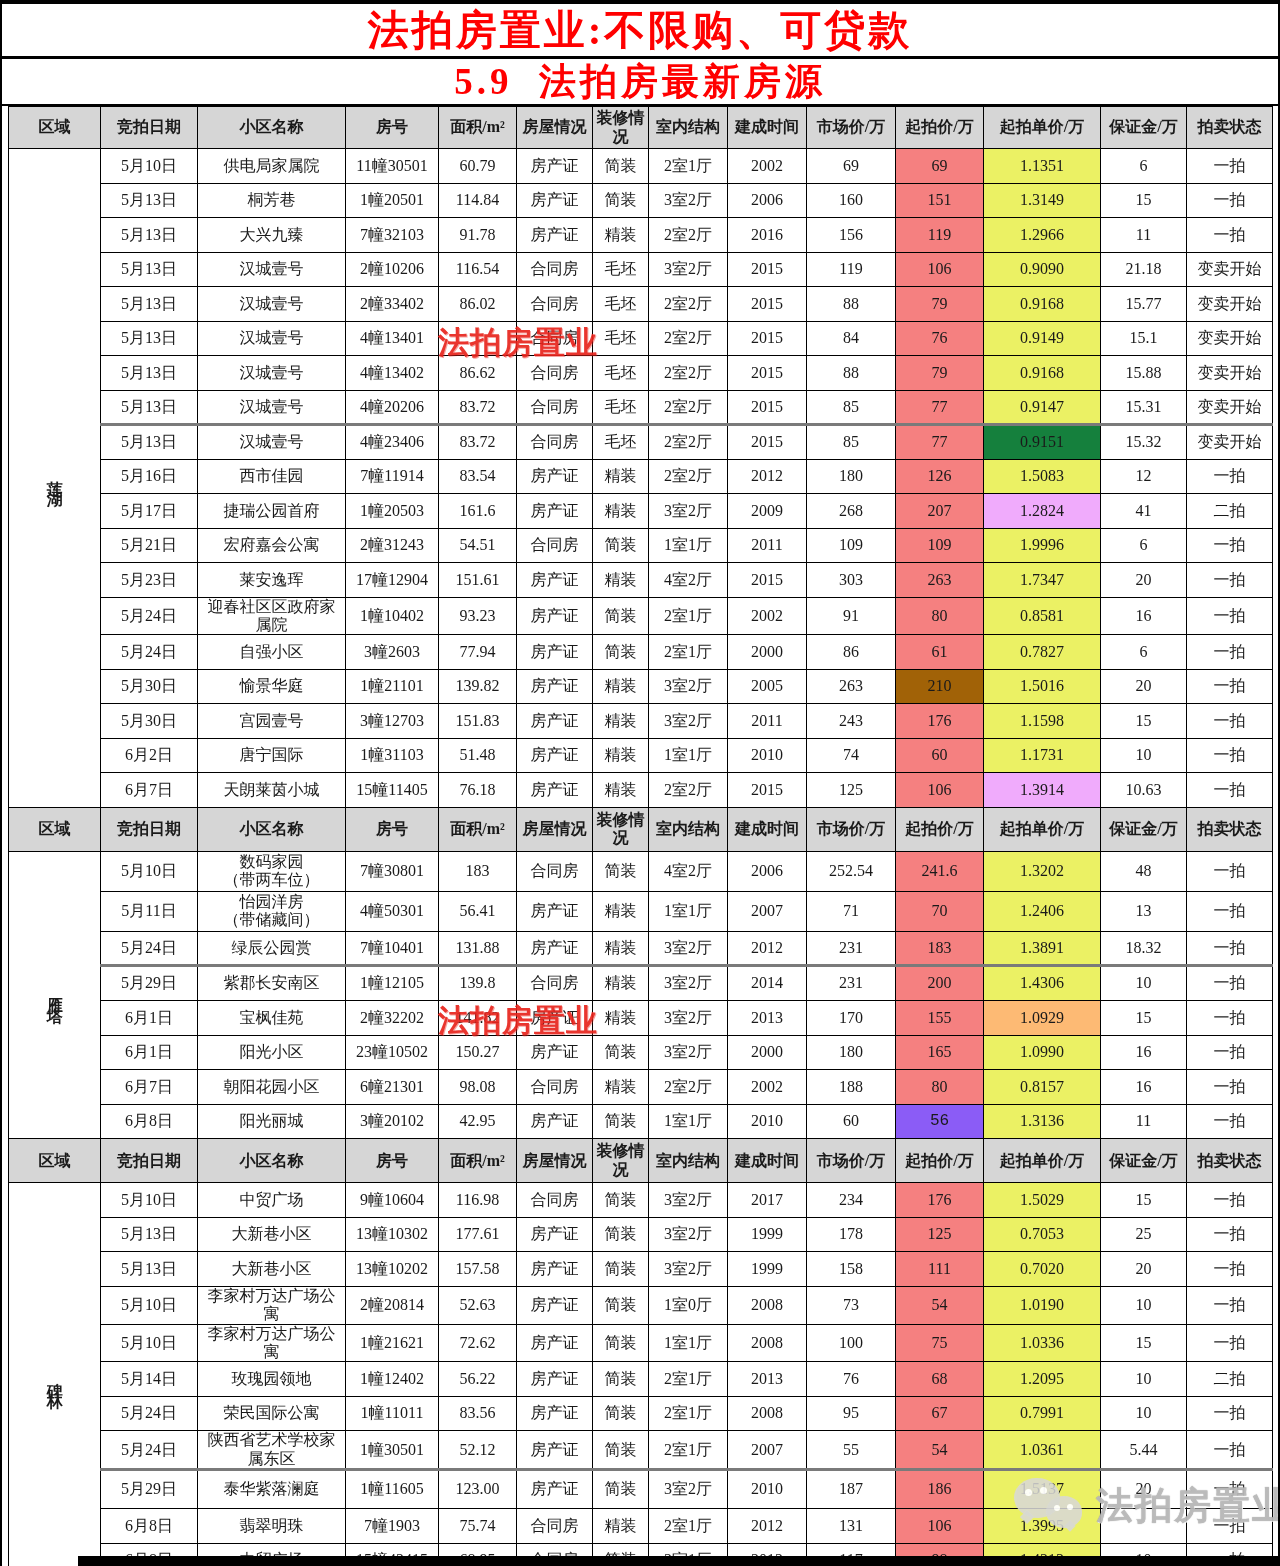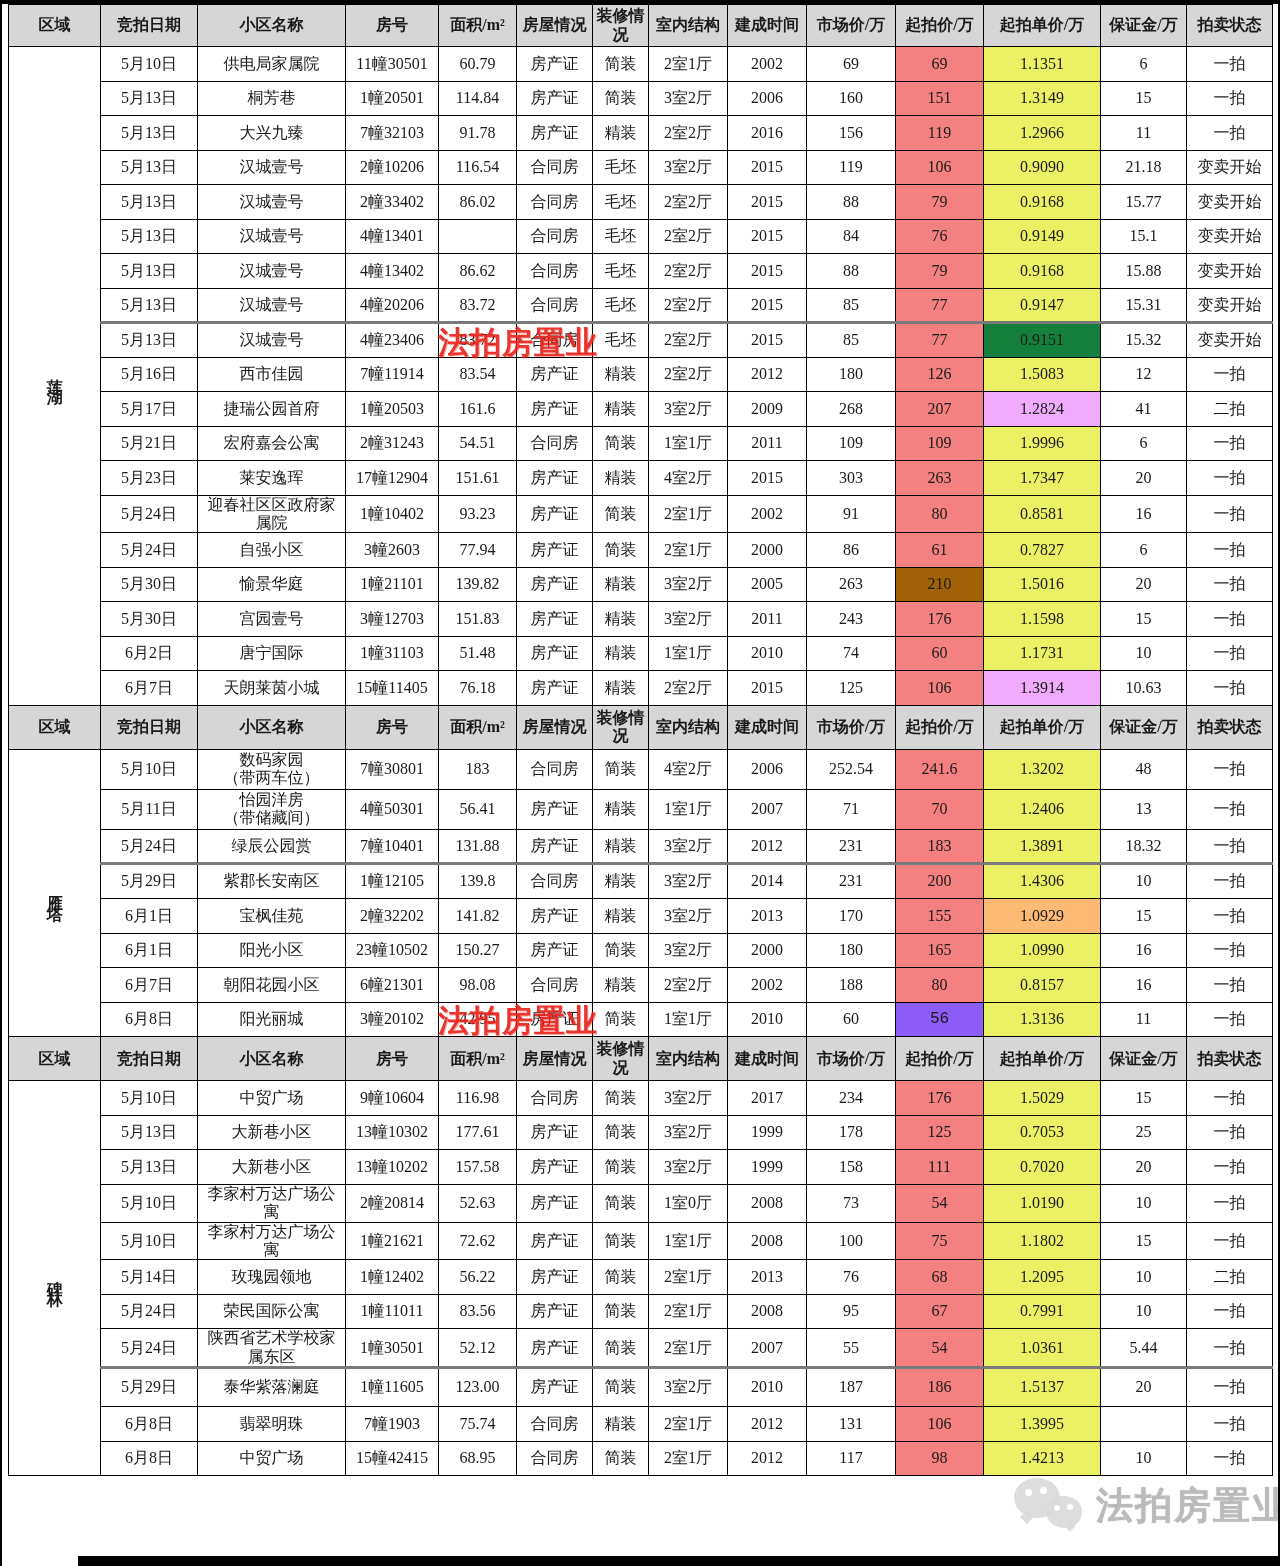--- a/index.html
+++ b/index.html
@@ -72,20 +72,22 @@
   .wx-eye{position:absolute;background:#fff;border-radius:50%;width:7px;height:7px;}
   .wx-tail{position:absolute;width:10px;height:10px;background:rgba(216,216,216,.9);
     transform:rotate(45deg);}
   .bottombar{position:absolute;left:76px;right:0;bottom:0;height:10px;background:#000;}
 </style>
 </head>
 <body>
 
 <div class="sheet">
   <div class="topbar"></div>
+  <div class="title1" style="color: rgb(255, 0, 0);">法拍房置业:不限购、可贷款</div>
+  <div class="title2" style="color: rgb(255, 0, 0);">5.9  法拍房最新房源</div>
 
   <div id="table-root">
       <table class="grid">
         <colgroup>
           <col style="width: 92px;">
           <col style="width: 97px;">
           <col style="width: 148px;">
           <col style="width: 93px;">
           <col style="width: 78px;">
           <col style="width: 76px;">
@@ -625,21 +627,21 @@
             <td>5月10日</td>
             <td class="name">李家村万达广场公寓</td>
             <td>1幢21621</td>
             <td>72.62</td>
             <td>房产证</td>
             <td>简装</td>
             <td>1室1厅</td>
             <td>2008</td>
             <td>100</td>
             <td style="background: rgb(245, 128, 128);">75</td>
-            <td style="background: rgb(235, 241, 100);">1.1802</td>
+            <td style="background: rgb(235, 241, 100);">1.0336</td>
             <td>15</td>
             <td>一拍</td>
           </tr>
           <tr style="height: 34.5px;">
             <td>5月14日</td>
             <td class="name">玫瑰园领地</td>
             <td>1幢12402</td>
             <td>56.22</td>
             <td>房产证</td>
             <td>简装</td>

